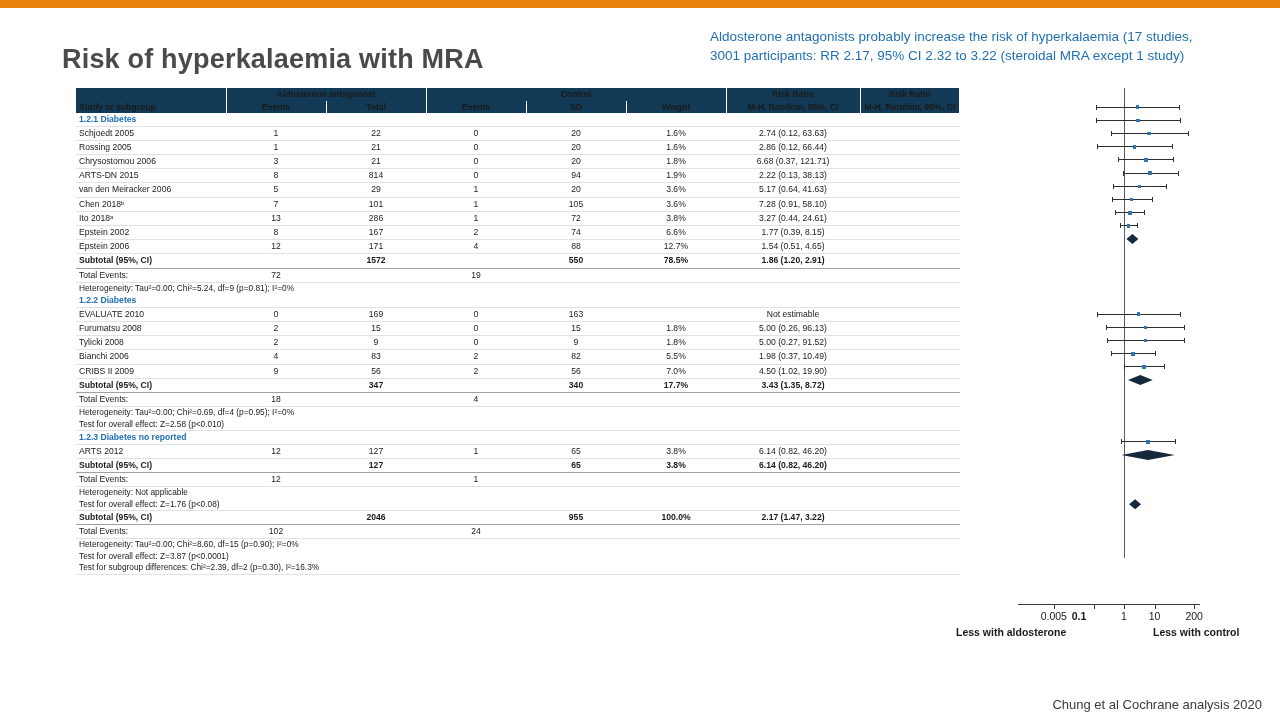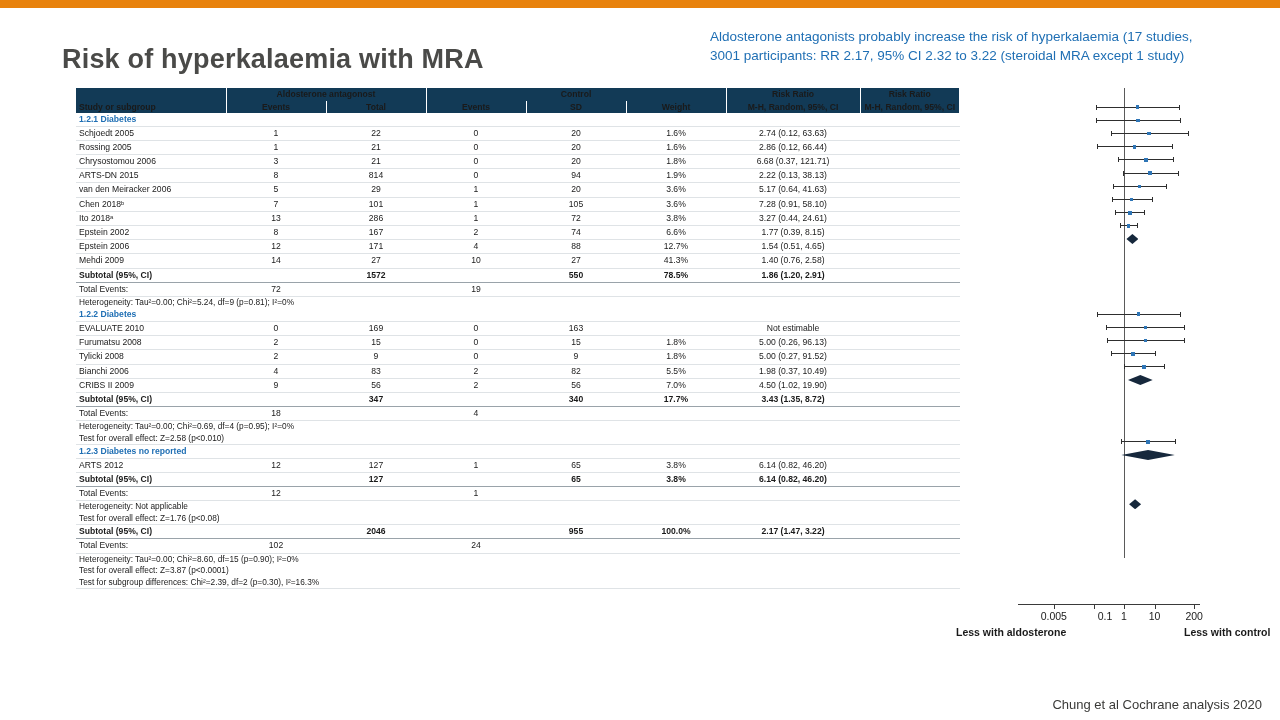--- a/index.html
+++ b/index.html
@@ -221,30 +221,20 @@
         <tr class="data">
           <td class="lbl">Epstein 2006</td>
           <td class="num">12</td>
           <td class="num">171</td>
           <td class="num">4</td>
           <td class="num">88</td>
           <td class="num">12.7%</td>
           <td class="ci">1.54 (0.51, 4.65)</td>
           <td class="num"></td>
         </tr>
-        <tr class="data">
-          <td class="lbl">Mehdi 2009</td>
-          <td class="num">14</td>
-          <td class="num">27</td>
-          <td class="num">10</td>
-          <td class="num">27</td>
-          <td class="num">41.3%</td>
-          <td class="ci">1.40 (0.76, 2.58)</td>
-          <td class="num"></td>
-        </tr>
         <tr class="data sub">
           <td class="lbl">Subtotal (95%, CI)</td>
           <td class="num"></td>
           <td class="num">1572</td>
           <td class="num"></td>
           <td class="num">550</td>
           <td class="num">78.5%</td>
           <td class="ci">1.86 (1.20, 2.91)</td>
           <td class="num"></td>
         </tr>
@@ -525,26 +515,26 @@
         </div>
       </div>
   </div>
 
   <div class="scale" style="top: 510px;">
     <div class="baseline"></div>
     <div id="ticks">
         <div class="tick" style="left: 93.8186px;"></div>
         <div class="tlabel" style="left: 93.8186px;">0.005</div>
         <div class="tick" style="left: 133.5px;"></div>
-        <div class="tlabel" style="left: 145px;">0.1</div>
+        <div class="tlabel" style="left: 119px; font-weight: bold;">0.1</div>
         <div class="tick" style="left: 164px;"></div>
         <div class="tlabel" style="left: 164px;">1</div>
         <div class="tick" style="left: 194.5px;"></div>
         <div class="tlabel" style="left: 194.5px;">10</div>
         <div class="tick" style="left: 234.181px;"></div>
         <div class="tlabel" style="left: 234.181px;">200</div>
       </div>
     <div class="dirlab" style="left:-4px;">Less with aldosterone</div>
-    <div class="dirlab" style="left:188px;padding-left:36px;">Less with control</div>
+    <div class="dirlab" style="left:157px;padding-left:36px;">Less with control</div>
   </div>
 </div>
 
 <div class="credit">Chung et al Cochrane analysis 2020</div>
 
 </body></html>

